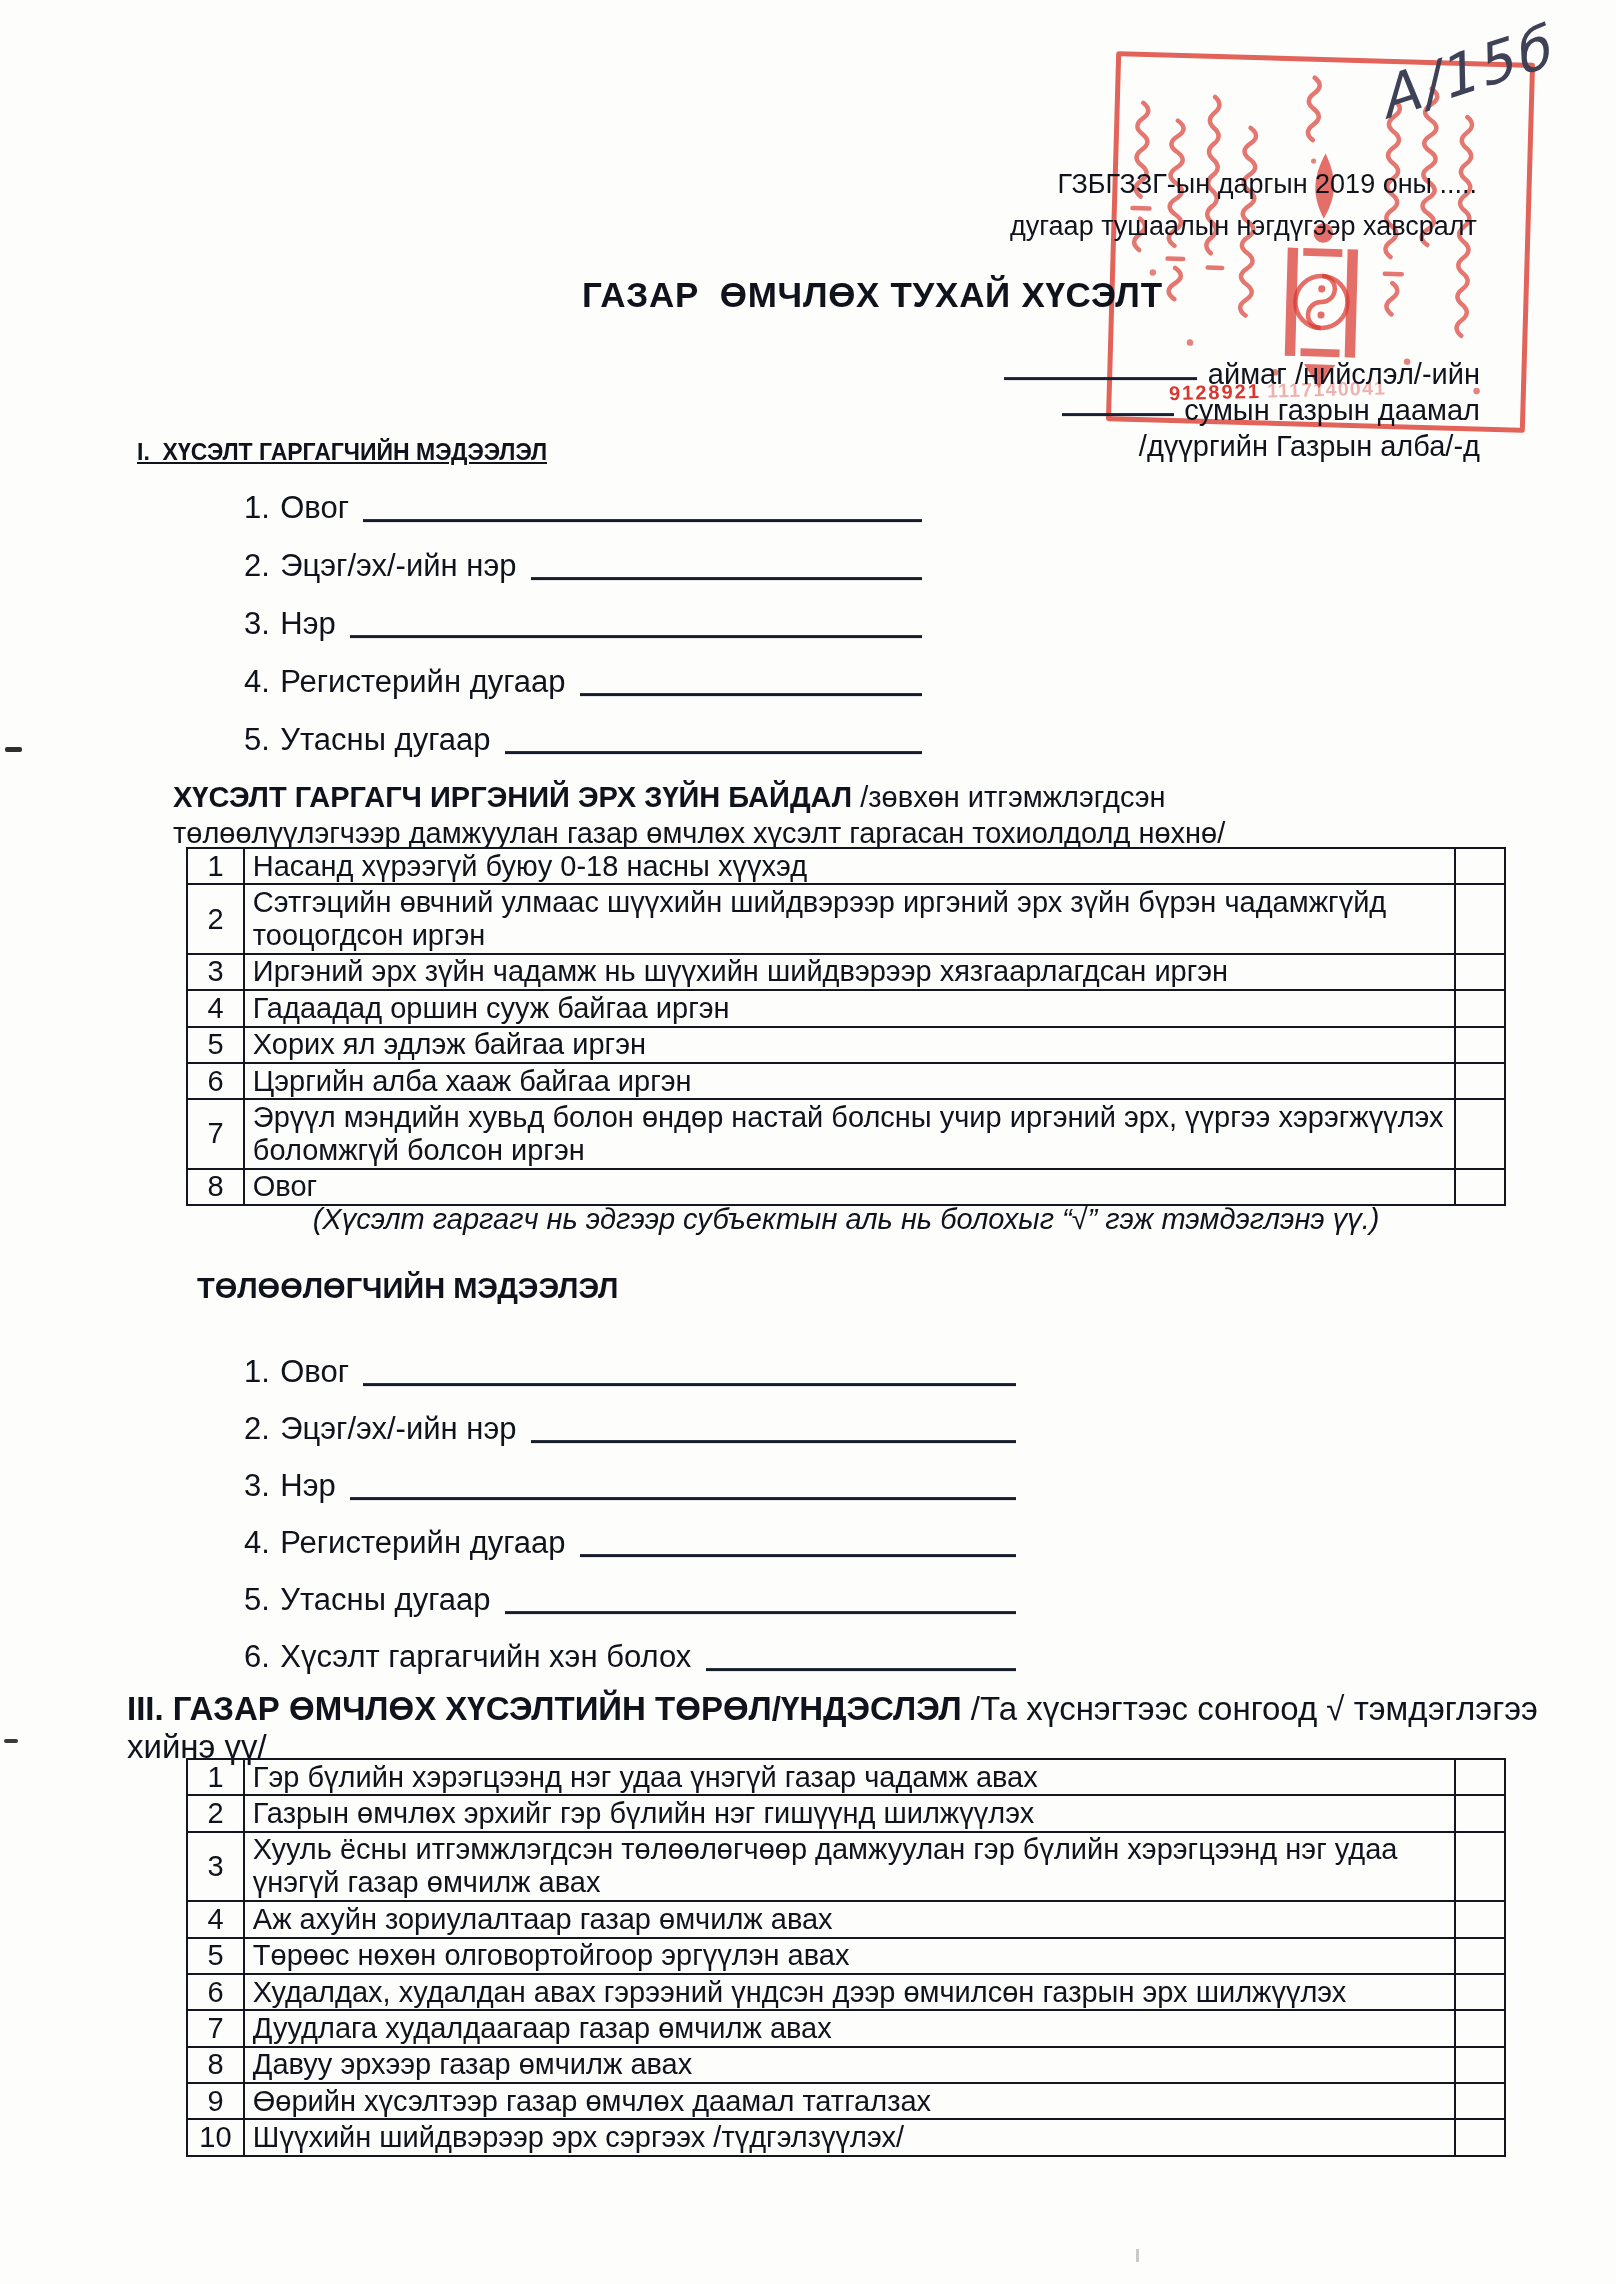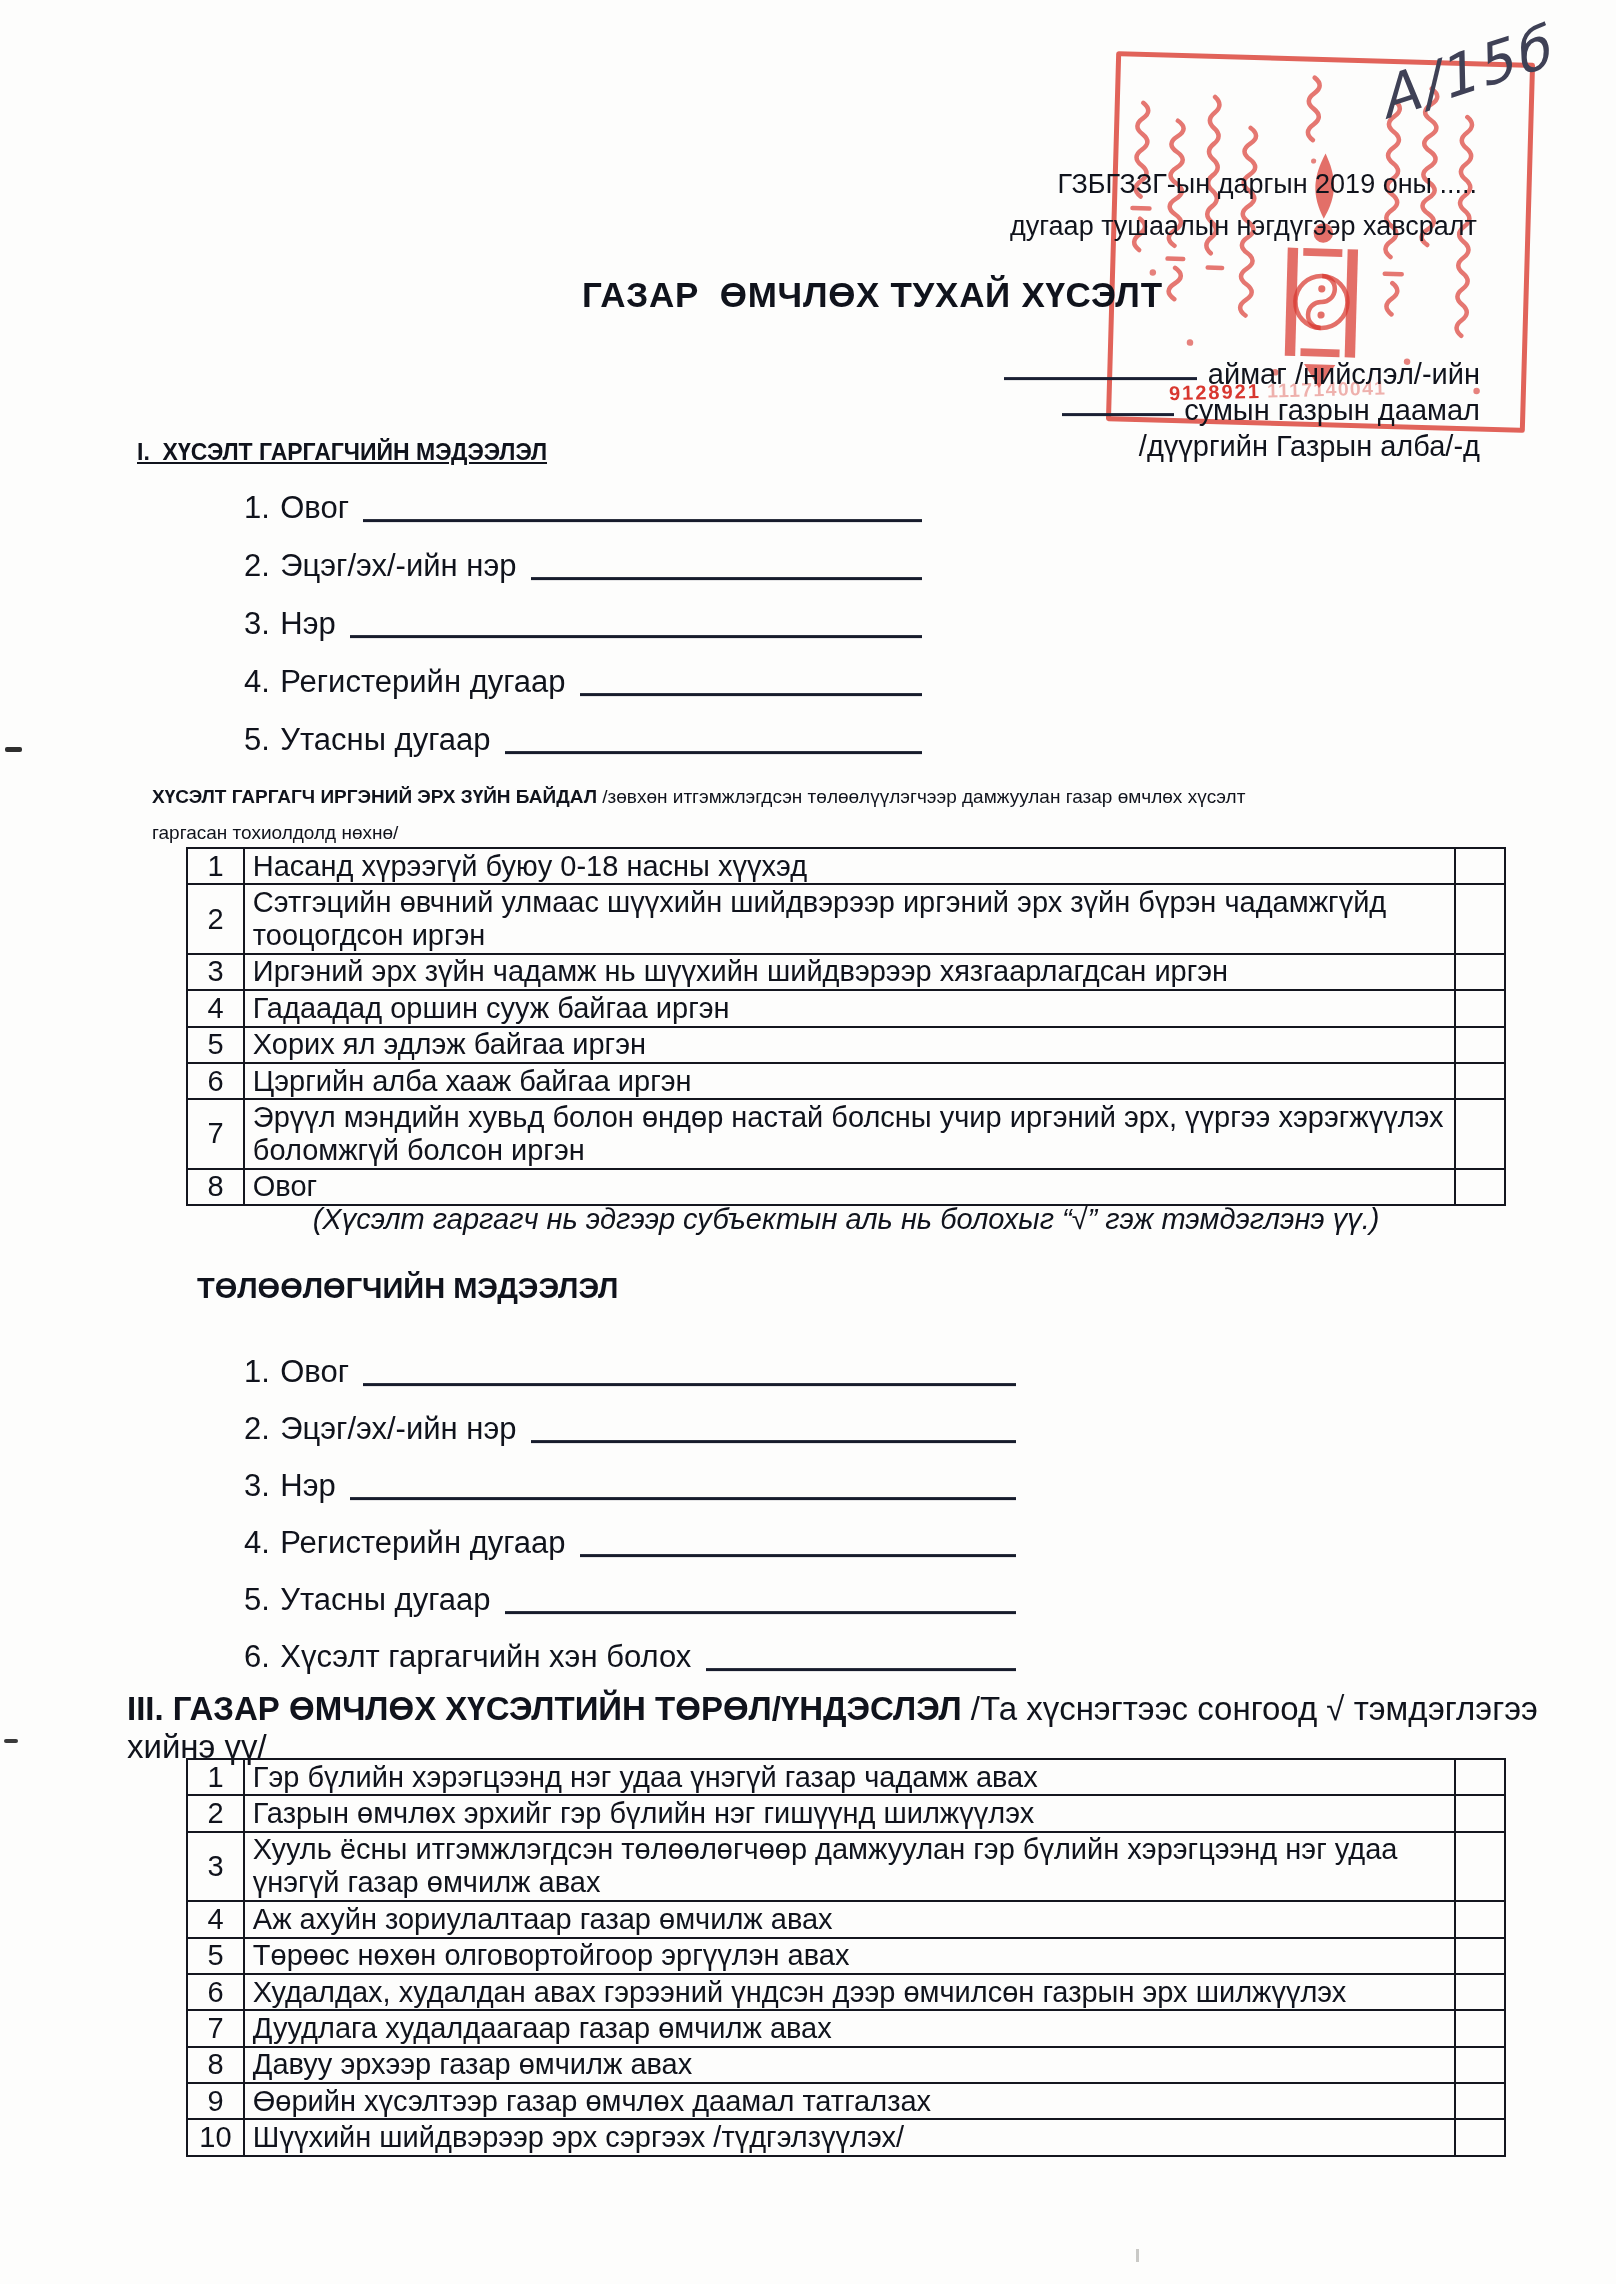--- a/index.html
+++ b/index.html
@@ -49,21 +49,21 @@
   
   .fields{display:flex;flex-direction:column;}
   .fields1{left:244px;top:490px;width:678px;}
   .fields2{left:244px;top:1354px;width:772px;}
   .field{display:flex;align-items:flex-end;font-size:31px;height:36px;margin-bottom:22px;}
   .fields2 .field{margin-bottom:21px;}
   .fnum{margin-right:10.4px;}
   .fline{flex:1;margin-left:14.3px;border-bottom:3.3px solid #171c2c;transform:translateY(-3.9px);}
 
   
-  .subheader{left:152px;top:779px;width:1173px;font-size:19px;line-height:36px;}
+  .subheader{left:173px;top:779px;width:1173px;font-size:29px;line-height:36px;}
   .subheader b{font-weight:700;}
 
   
   table{border-collapse:collapse;table-layout:fixed;background:transparent;}
   .table1{left:186px;top:847px;width:1320px;}
   .table2{left:186px;top:1758px;width:1320px;}
   table{border:2.6px solid #14161f;}
   td{border:2px solid #14161f;font-size:29px;line-height:33px;vertical-align:middle;}
   tr{height:35px;}
   .td-num{text-align:center;padding:0.7px 1.3px;}

